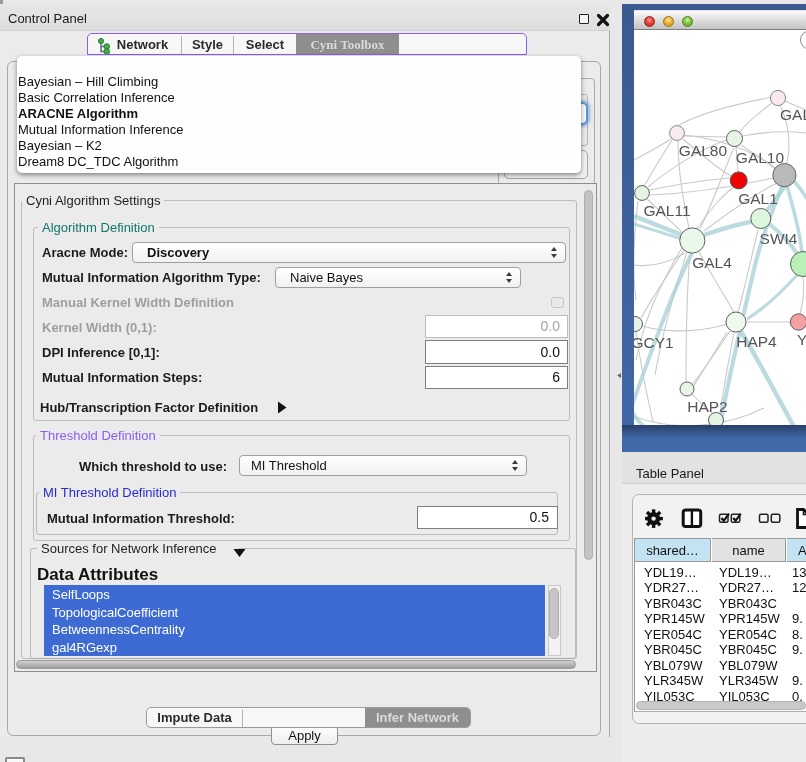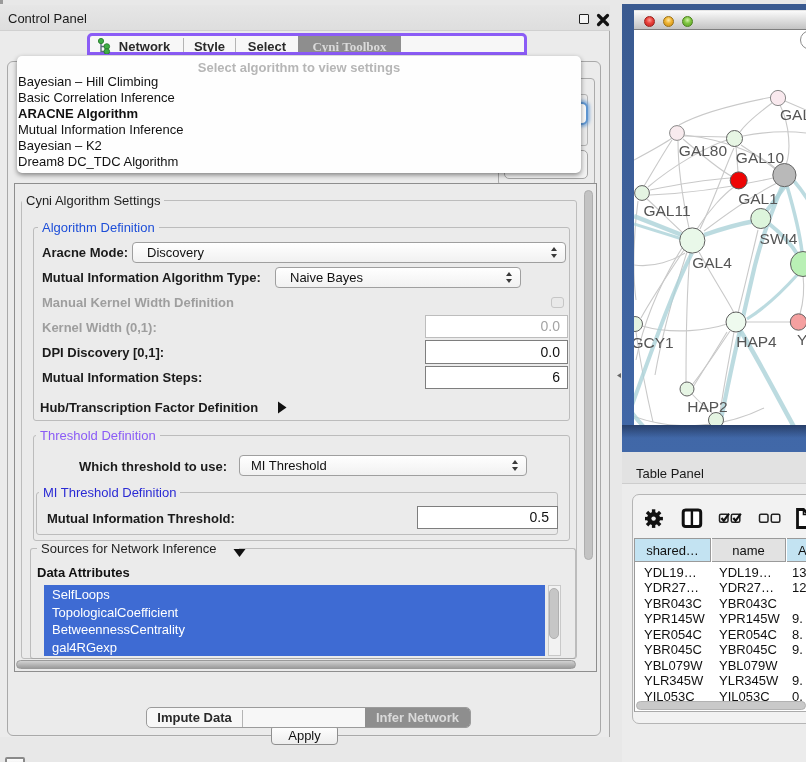--- a/index.html
+++ b/index.html
@@ -27,21 +27,21 @@
 
 <div class="abs" style="left:0; top:0; width:3px; height:4px; background:#9a9a9a;"></div>
 
 <div class="abs" style="left:579px; top:14px; width:10px; height:10px; border:1.5px solid #222; border-radius:1px; background:#f5f5f5;"></div>
 <svg class="abs" style="left:596px; top:13px;" width="14" height="14" viewBox="0 0 14 14">
     <path d="M2.5 2.5 L11.5 11.5 M11.5 2.5 L2.5 11.5" stroke="#111" stroke-width="3.2" stroke-linecap="round"></path>
   </svg>
 
 <div class="abs" style="left:7px; top:61px; width:594px; height:675px; background:#ebebeb; border:1px solid #a9a9a9; border-radius:6px;"></div>
 
-<div class="abs" style="left:87px; top:33px; width:440px; height:22px; background:#f7f7f7; border:3px solid #8b5cf6; border-radius:5px 5px 0 0; overflow:hidden;">
+<div class="abs" style="left:87px; top:33px; width:440px; height:22px; background:#f7f7f7; border:1px solid #8b5cf6; border-radius:5px 5px 0 0; overflow:hidden;">
   <div class="abs tabtxt" style="left:0; top:0; width:93px; height:22px; line-height:21px; padding-left:16px;">Network</div>
   <div class="abs" style="left:93px; top:2px; width:1px; height:18px; background:#b4b4b4;"></div>
   <div class="abs tabtxt" style="left:94px; top:0; width:51px; height:22px; line-height:21px;">Style</div>
   <div class="abs" style="left:145px; top:2px; width:1px; height:18px; background:#b4b4b4;"></div>
   <div class="abs tabtxt" style="left:146px; top:0; width:62px; height:22px; line-height:21px;">Select</div>
   <div class="abs tabtxt" style="left:208px; top:0; width:103px; height:22px; background:#8e8e8e; color:#dadada; line-height:21px;font-family:Liberation Serif, serif;">Cyni Toolbox</div>
   <div class="abs tabtxt" style="left:311px; top:16px; width:129px; height:22px; line-height:21px;padding-left:32px;">jActiveMNodules</div>
 </div>
 
 <svg class="abs" style="left:97px; top:36px;" width="16" height="18" viewBox="0 0 16 18">
@@ -60,36 +60,36 @@
 
 <div class="abs" style="left:584px; top:190px; width:9px; height:370px; background:#c3c3c3; border:1px solid #aeaeae; border-radius:5px;"></div>
 
 <div class="abs" style="left:16px; top:660px; width:560px; height:9px; background:linear-gradient(#d2d2d2,#9c9c9c); border:1px solid #9a9a9a; border-radius:5px;"></div>
 
 <div class="abs groupbox" style="left:21px; top:200px; width:556px; height:459px;">
   <div class="gtitle" style="left:0px;">Cyni Algorithm Settings</div>
 </div>
 
 <div class="abs groupbox" style="left:33px; top:227px; width:537px; height:194px;">
-  <div class="gtitle" style="left:4px; color:#1d4ed8;">Algorithm Definition</div>
+  <div class="gtitle" style="left:4px; color:#0f766e;">Algorithm Definition</div>
 </div>
 
 <div class="abs lbl" style="left:42px; top:245px;">Aracne Mode:</div>
-<div class="abs combo" style="left:132px; top:242px; width:434px; height:21px; line-height:20px; padding-left:14px;">Discovery<span class="updown"></span></div>
+<div class="abs combo" style="left:132px; top:242px; width:434px; height:21px; line-height:20px; padding-left:14px;font-weight:bold;">Discovery<span class="updown"></span></div>
 
 <div class="abs lbl" style="left:42px; top:270px;">Mutual Information Algorithm Type:</div>
 <div class="abs combo" style="left:275px; top:267px; width:246px; height:21px; line-height:20px; padding-left:14px;">Naive Bayes<span class="updown"></span></div>
 
 <div class="abs lbl dis" style="left:42px; top:295px;">Manual Kernel Width Definition</div>
 <div class="abs" style="left:551px; top:297px; width:13px; height:11px; background:#e9e9e9; border:1px solid #c6c6c6; border-radius:3px;"></div>
 
 <div class="abs lbl dis" style="left:42px; top:320px;">Kernel Width (0,1):</div>
 <div class="abs tfield dis" style="left:425px; top:315px; width:143px; height:23px; line-height:21px; padding-right:7px; border-color:#bdbdbd; color:#a4a4a4;">0.0</div>
 
-<div class="abs lbl" style="left:42px; top:345px;">DPI Discovery [0,1]:</div>
+<div class="abs lbl" style="left:42px; top:345px;">DPI Inference [0,1]:</div>
 <div class="abs tfield" style="left:425px; top:340px; width:143px; height:24px; line-height:22px; padding-right:7px;">0.0</div>
 
 <div class="abs lbl" style="left:42px; top:370px;">Mutual Information Steps:</div>
 <div class="abs tfield" style="left:425px; top:366px; width:143px; height:23px; line-height:21px; padding-right:7px;">6</div>
 
 <div class="abs lbl" style="left:40px; top:400px; font-size:13px;">Hub/Transcription Factor Definition</div>
 <svg class="abs" style="left:276px; top:401px;" width="12" height="13" viewBox="0 0 12 13">
     <path d="M2 0.5 L10.5 6.5 L2 12.5 Z" fill="#111"></path>
   </svg>
 
@@ -104,42 +104,41 @@
 </div>
 <div class="abs lbl" style="left:47px; top:511px;">Mutual Information Threshold:</div>
 <div class="abs tfield" style="left:417px; top:506px; width:141px; height:23px; line-height:21px; padding-right:8px;">0.5</div>
 
 <div class="abs groupbox" style="left:30px; top:548px; width:546px; height:111px; border-bottom-color:#a8a8a8;">
   <div class="gtitle" style="left:6px; font-size:13px; padding-right:22px;">Sources for Network Inference</div>
 </div>
 <svg class="abs" style="left:233px; top:548px;" width="13" height="10" viewBox="0 0 13 10">
     <path d="M0.5 1 L12.5 1 L6.5 9 Z" fill="#111"></path>
   </svg>
-<div class="abs" style="left:37px; top:565px; font-size:13px; font-weight:bold; color:#111;">Data Attributes</div>
+<div class="abs" style="left:37px; top:565px; font-size:17px; font-weight:bold; color:#111;">Data Attributes</div>
 
 <div class="abs" style="left:44px; top:585px; width:501px; height:71px; background:#3e6bd3; color:#fff; font-size:13px; overflow:hidden;">
   <div style="padding:1px 0 0 8px; line-height:17.7px;">SelfLoops<br>TopologicalCoefficient<br>BetweennessCentrality<br>gal4RGexp</div>
 </div>
 <div class="abs" style="left:548px; top:585px; width:13px; height:71px; background:#f2f2f2; border:1px solid #c9c9c9;"></div>
 <div class="abs" style="left:549px; top:588px; width:10px; height:51px; background:#c6c6c6; border:1px solid #b0b0b0; border-radius:5px;"></div>
 
 <div class="abs" style="left:271px; top:677px; width:67px; height:20px; background:linear-gradient(#ffffff,#ededed); border:1px solid #8f8f8f; border-radius:4px; font-size:13px; color:#111; text-align:center; line-height:19px;margin-top:48px;">Apply</div>
 
 <div class="abs" style="left:146px; top:707px; width:325px; height:21px; background:#f7f7f7; border:1px solid #9b9b9b; border-radius:5px; overflow:hidden;">
   <div class="abs tabtxt" style="left:0; top:0; width:95px; height:21px; line-height:20px;">Impute Data</div>
   <div class="abs" style="left:95px; top:2px; width:1px; height:17px; background:#b4b4b4;"></div>
   <div class="abs tabtxt" style="left:218px; top:0; width:105px; height:21px; background:#8e8e8e; color:#dadada; line-height:20px;">Infer Network</div>
 </div>
 
 <div class="abs" style="left:5px; top:757px; width:20px; height:10px; background:linear-gradient(#fefefe,#ececec); border:2px solid #8a8a8a; border-radius:2px;"></div>
 
 <div class="abs" style="left:617px; top:373px; width:4px; height:5px; background:#666; clip-path:polygon(100% 0, 0 50%, 100% 100%);"></div>
 
 <div class="abs" style="left:17px; top:56px; width:564px; height:117px; background:#fefefe; border-radius:5px; box-shadow:0 2px 5px rgba(0,0,0,0.45); font-size:13px; color:#111;">
-  <div style="position:absolute; left:0; top:4px; width:564px; text-align:center; color:#b6b6b6; font-weight:bold;">Select algorithm to view settings</div>
   <div style="position:absolute; left:1px; top:18px; line-height:16px; white-space:nowrap;">
     Bayesian – Hill Climbing<br>
     Basic Correlation Inference<br>
     <b>ARACNE Algorithm</b><br>
     Mutual Information Inference<br>
     Bayesian – K2<br>
     Dream8 DC_TDC Algorithm
   </div>
 </div>
 

